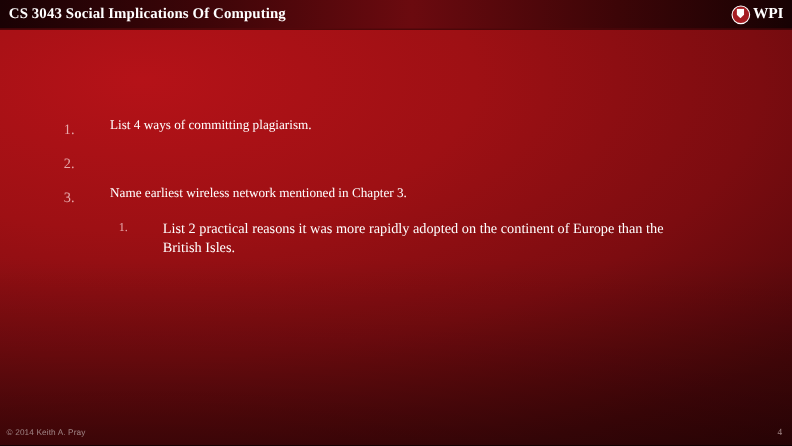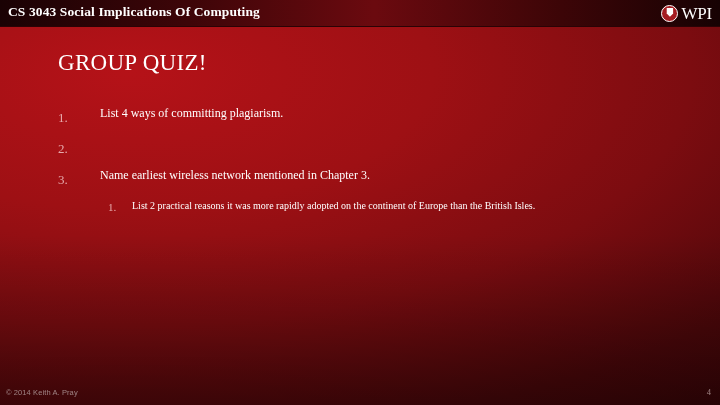--- a/index.html
+++ b/index.html
@@ -77,22 +77,22 @@
     left: 50%;
     top: 2.2px;
     transform: translateX(-50%);
     width: 7px;
     height: 9px;
     background: #ffffff;
     clip-path: polygon(0 0, 100% 0, 100% 62%, 50% 100%, 0 62%);
   }
   .logo-text {
     font-family: "Liberation Serif", serif;
-    font-weight: normal;
-    font-size: 17px;
+    font-weight: bold;
+    font-size: 14px;
     letter-spacing: -0.2px;
     color: #ffffff;
     line-height: 1;
   }
 
   
   .slide-title {
     position: absolute;
     left: 58px;
     top: 50px;
@@ -139,24 +139,25 @@
     width: 32px;
     flex: 0 0 32px;
     font-size: 11px;
     color: #e6a9ab;
     padding-top: 2px;
     text-align: left;
     padding-left: 8px;
     box-sizing: border-box;
   }
   .l2-text {
-    font-size: 10px;
+    font-size: 13px;
     line-height: 1.32;
     color: #ffffff;
     max-width: 470px;
+    margin-left: 16px;
   }
 
   
   .footer-copyright {
     position: absolute;
     left: 6px;
     bottom: 8px;
     font-size: 7.5px;
     color: #e8bfc0;
     font-family: "Liberation Sans", sans-serif;
@@ -177,21 +178,20 @@
 <div class="slide">
 
   <div class="header-bar">
     <div class="header-title">CS 3043 Social Implications Of Computing</div>
     <div class="logo-wrap">
       <span class="logo-seal"></span>
       <span class="logo-text">WPI</span>
     </div>
   </div>
 
-  <h1 class="slide-title">GROUP QUIZ!</h1>
 
   <div class="body-list">
 
     <div class="l1-item">
       <div class="l1-num">1.</div>
       <div class="l1-text">List 4 ways of committing plagiarism.</div>
     </div>
 
     <div class="l1-item">
       <div class="l1-num">2.</div>

